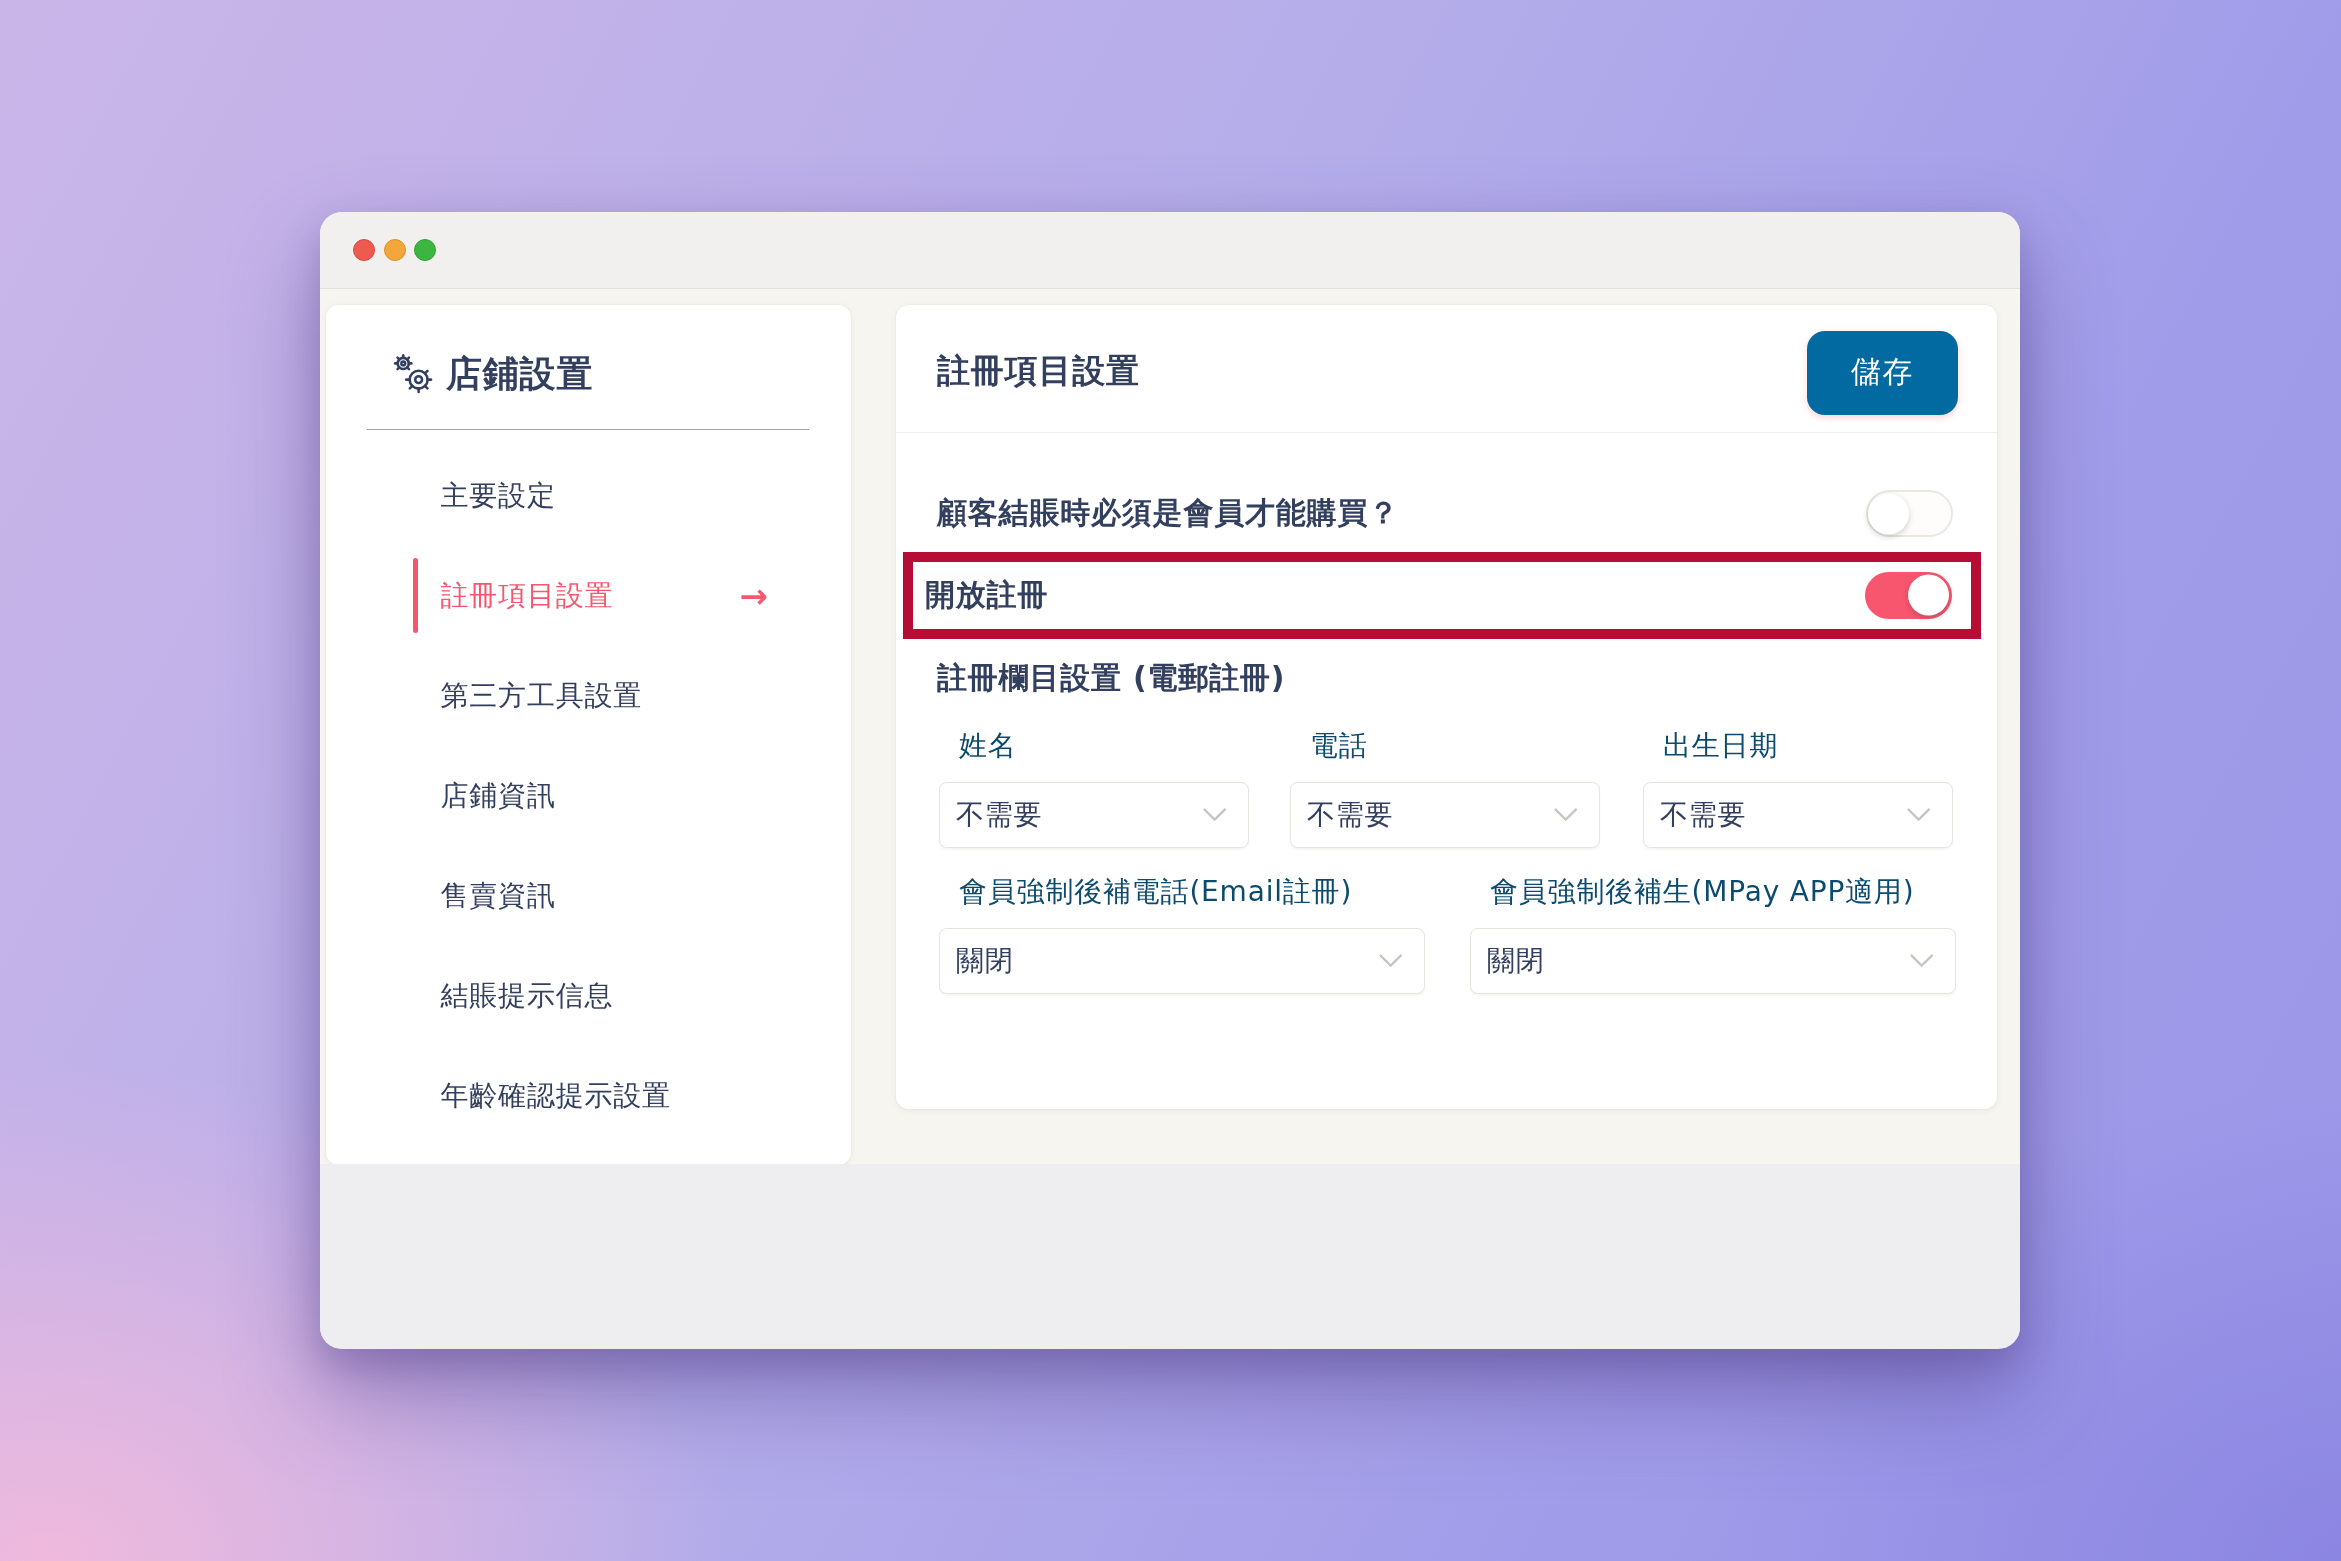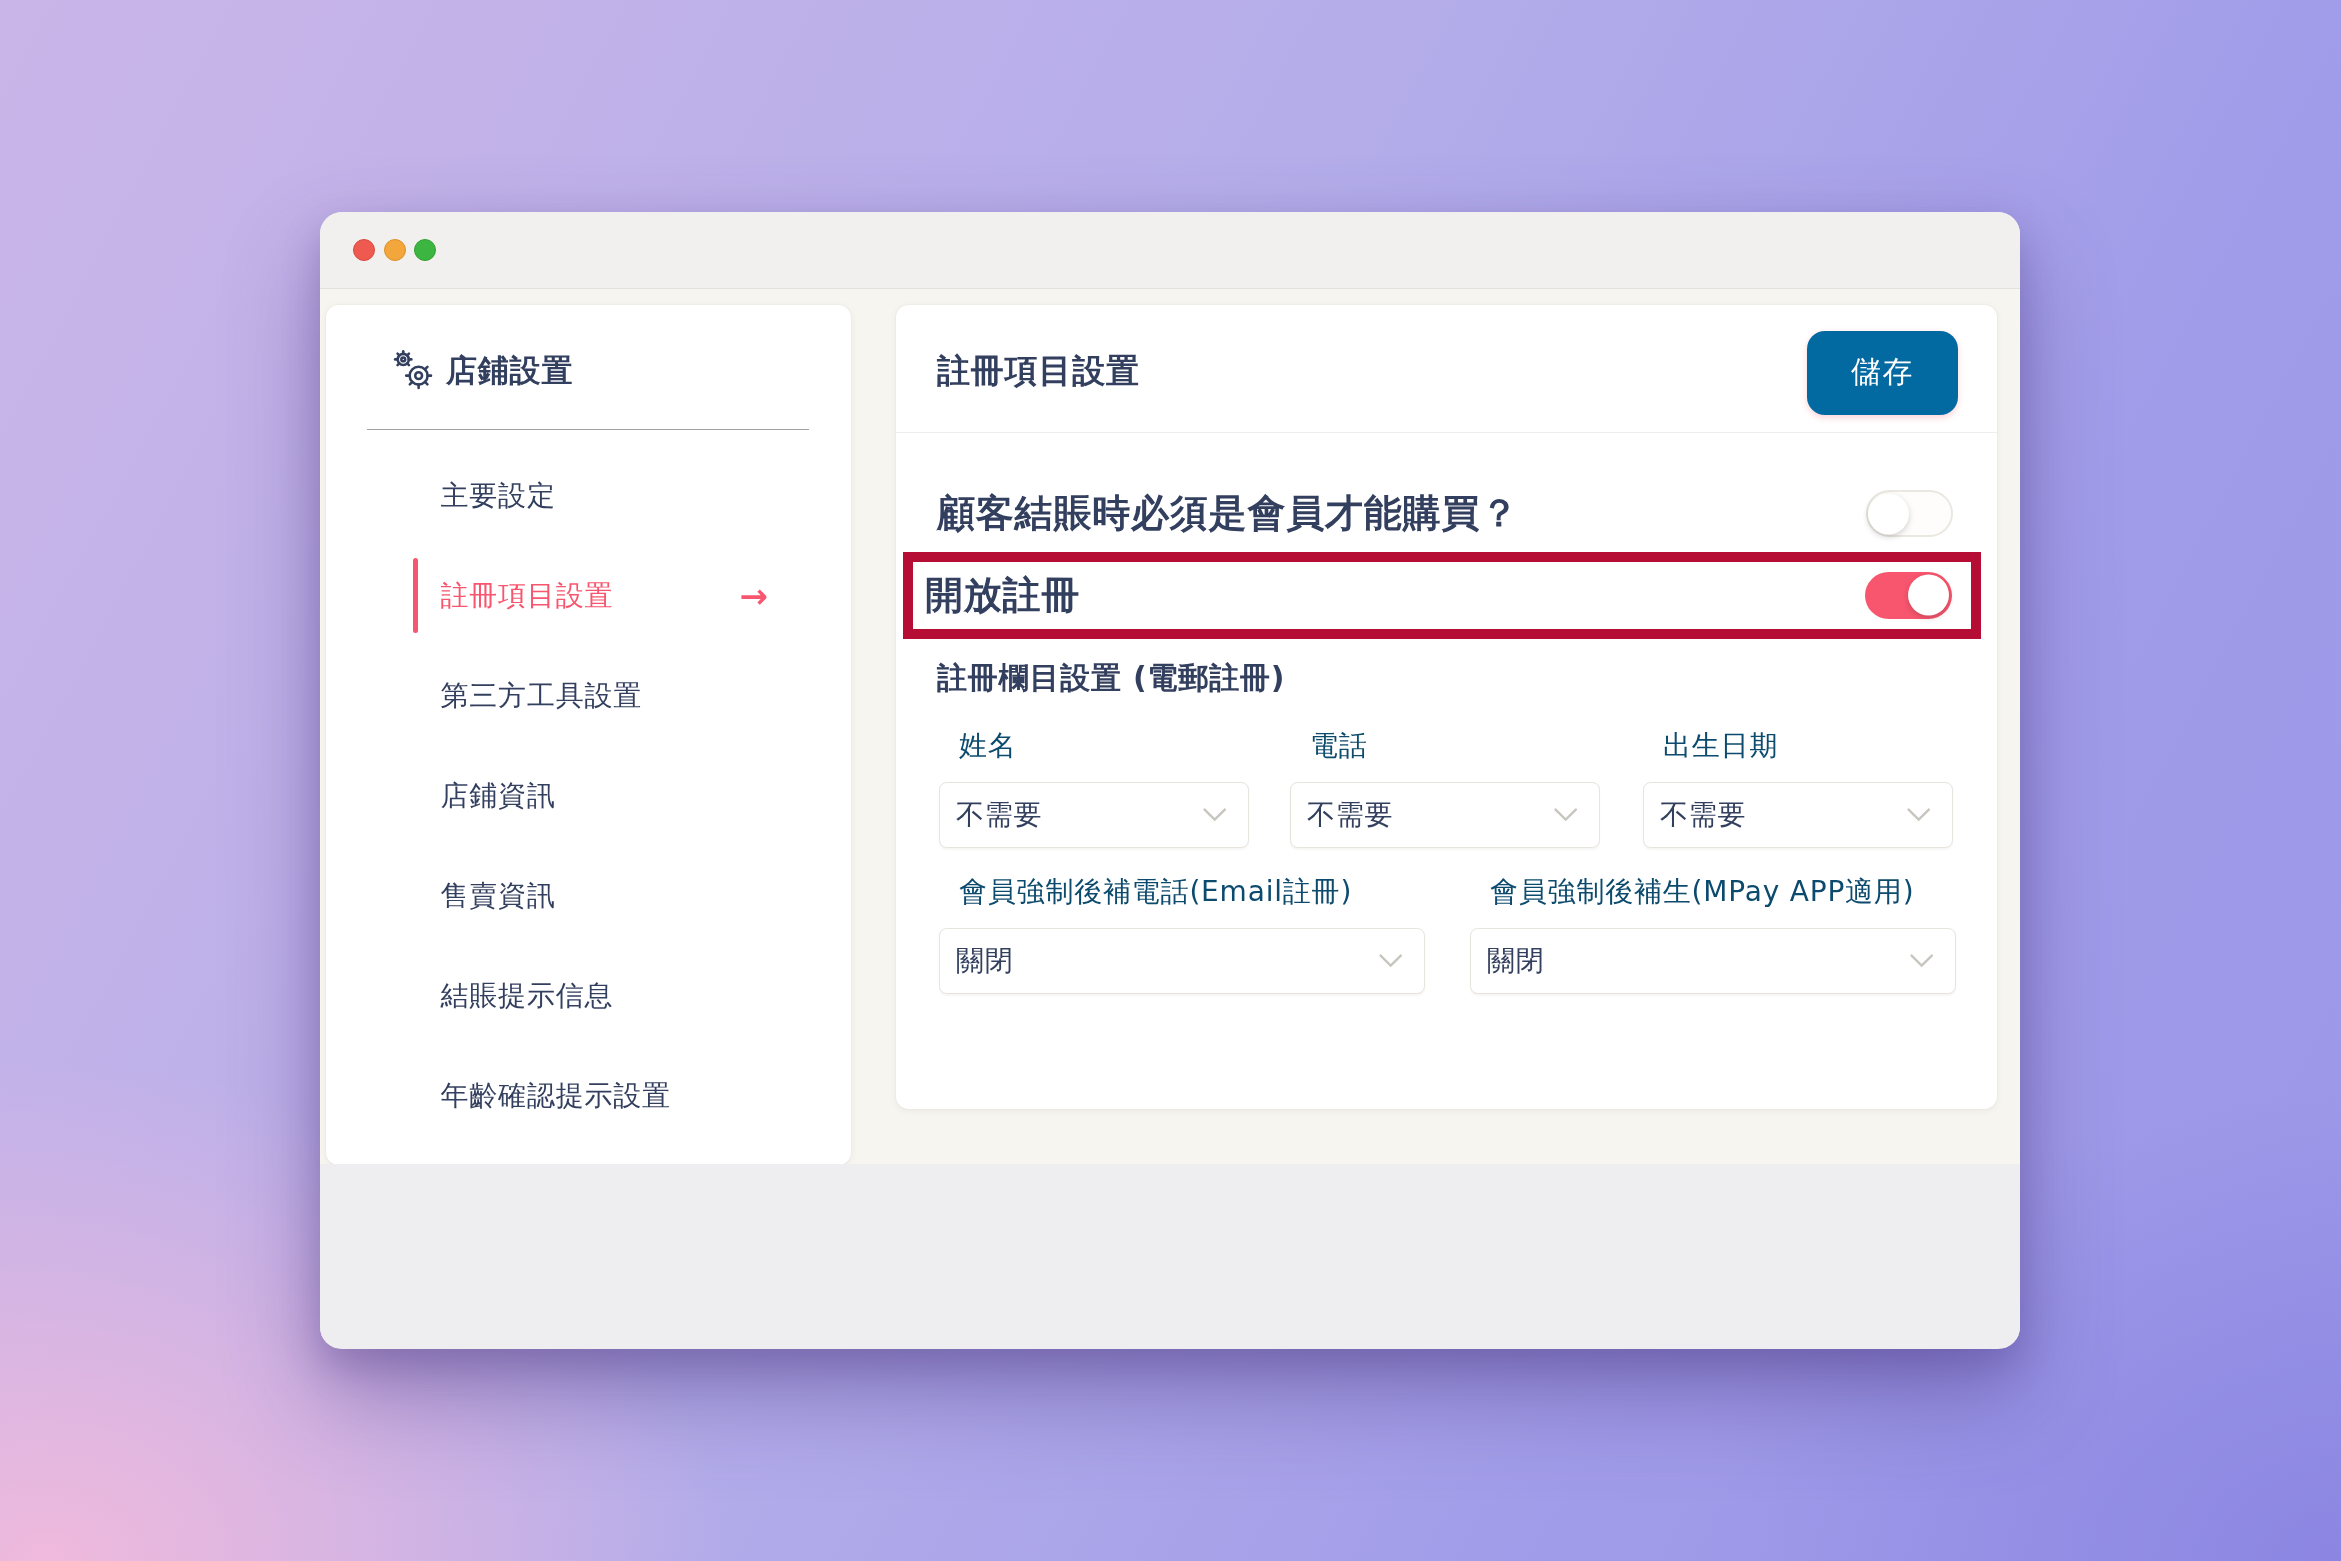--- a/index.html
+++ b/index.html
@@ -41,21 +41,21 @@
   .card{
     position:absolute;background:#ffffff;border-radius:12.5px;
     box-shadow:0 1.6px 6.2px rgba(90,80,60,.07), 0 0 0 0.8px rgba(120,110,90,.04);
   }
   .sidebar-card{left:5.5px;top:15.6px;width:525px;height:860px;}
   .main-card{left:576px;top:15.6px;width:1101px;height:804px;}
 
   
   .sb-header{position:absolute;left:67px;top:45px;display:flex;align-items:center;gap:12.5px;}
   .sb-header .gear{width:41px;height:41px;flex:0 0 auto;}
-  .sb-title{font-size:31px;font-weight:700;color:#333f5e;letter-spacing:0.8px;}
+  .sb-title{font-size:36px;font-weight:700;color:#333f5e;letter-spacing:0.8px;}
   .sb-divider{position:absolute;left:41px;top:124px;width:442px;height:1.6px;background:#a3a2a0;}
   .sb-items{position:absolute;left:0;top:141px;width:100%;}
   .sb-item{
     position:relative;height:100px;display:flex;align-items:center;
     padding-left:115px;box-sizing:border-box;cursor:pointer;
     font-size:28px;color:#333f5e;letter-spacing:0.8px;
   }
   .sb-item.active{color:#f8566e;}
   .active-bar{
     position:absolute;left:87px;top:12.5px;width:5.5px;height:75px;
@@ -74,21 +74,21 @@
     color:#ffffff;font-size:30px;font-family:inherit;letter-spacing:1.6px;
     display:flex;align-items:center;justify-content:center;
     box-shadow:0 2.3px 6.2px rgba(248,90,113,.25);
   }
   .mc-divider{position:absolute;left:0;top:127px;width:100%;height:1.6px;background:#f0eeea;}
 
   .toggle-row1{
     position:absolute;left:41px;right:44px;top:166px;height:86px;
     display:flex;align-items:center;justify-content:space-between;
   }
-  .row-label{font-size:38px;font-weight:600;color:#333f5e;letter-spacing:0.8px;}
+  .row-label{font-size:30px;font-weight:600;color:#333f5e;letter-spacing:0.8px;}
 
   .highlight-box{
     position:absolute;left:7px;top:247px;width:1078px;height:87px;
     border:10px solid #b50d33;background:#ffffff;box-sizing:border-box;
     display:flex;align-items:center;justify-content:space-between;
     padding-left:12px;padding-right:19px;
   }
 
   .toggle{position:relative;width:87px;height:47px;border-radius:25px;box-sizing:border-box;cursor:pointer;flex:0 0 auto;}
   .toggle .knob{

